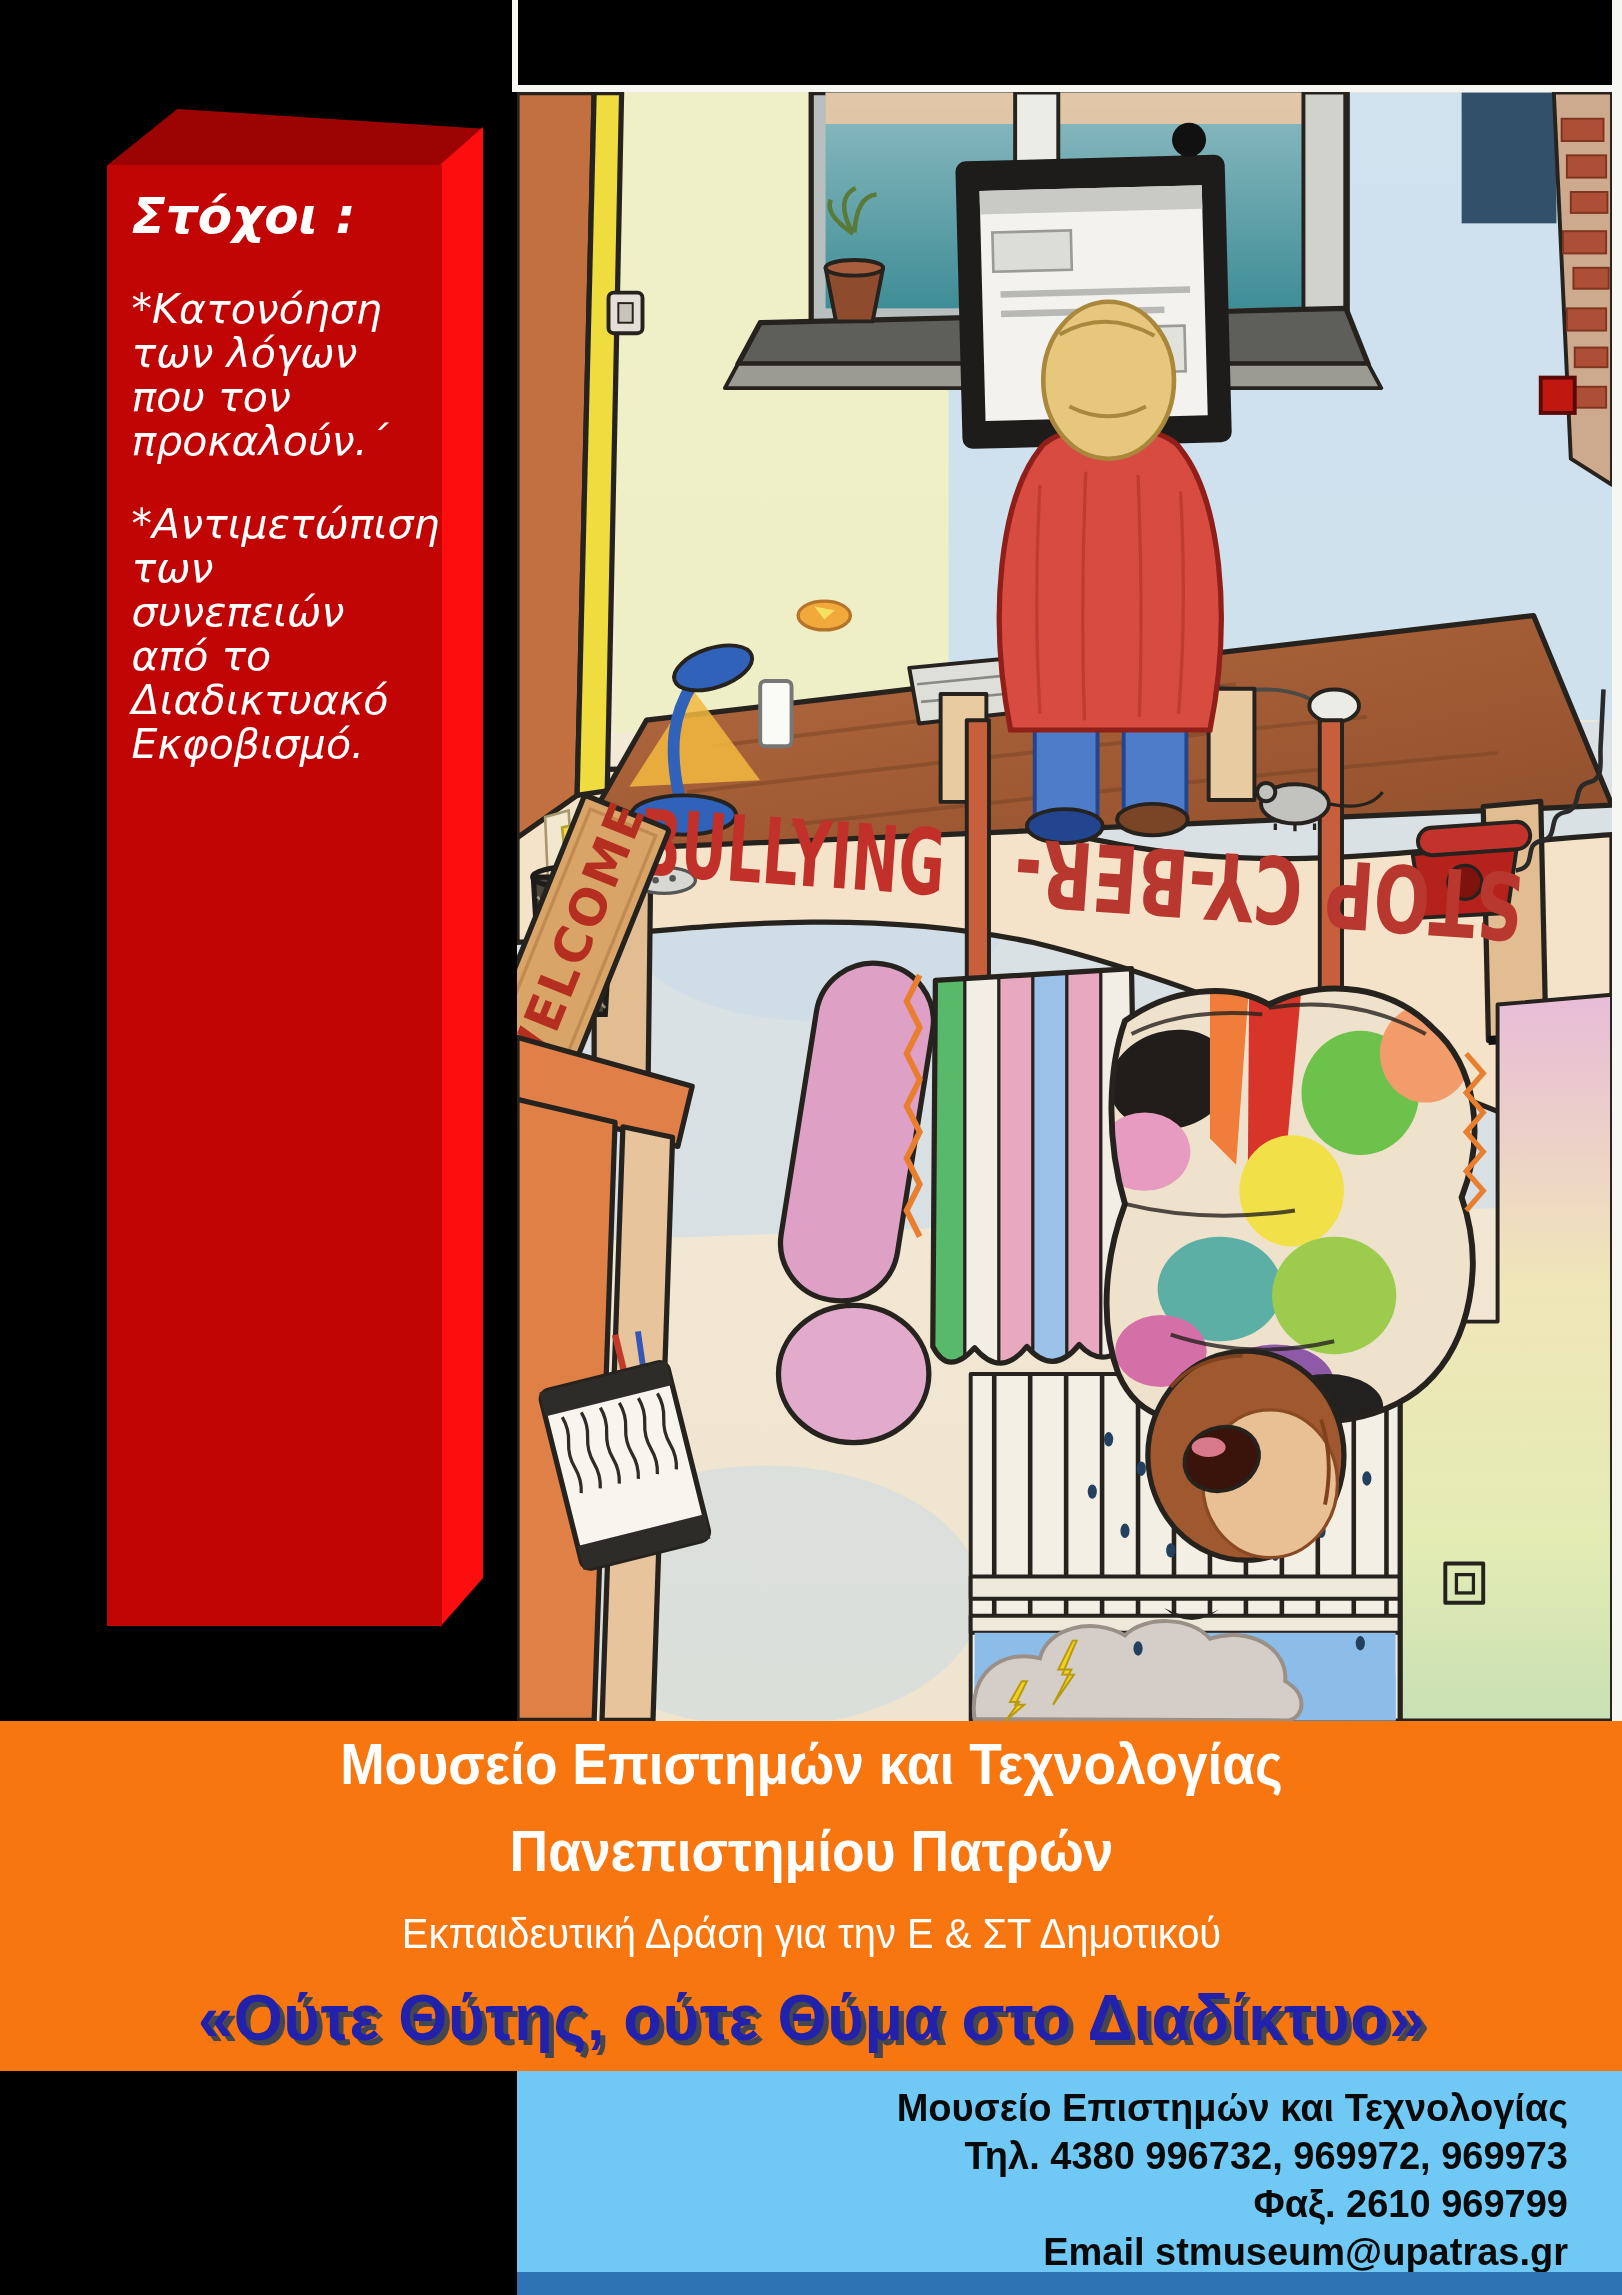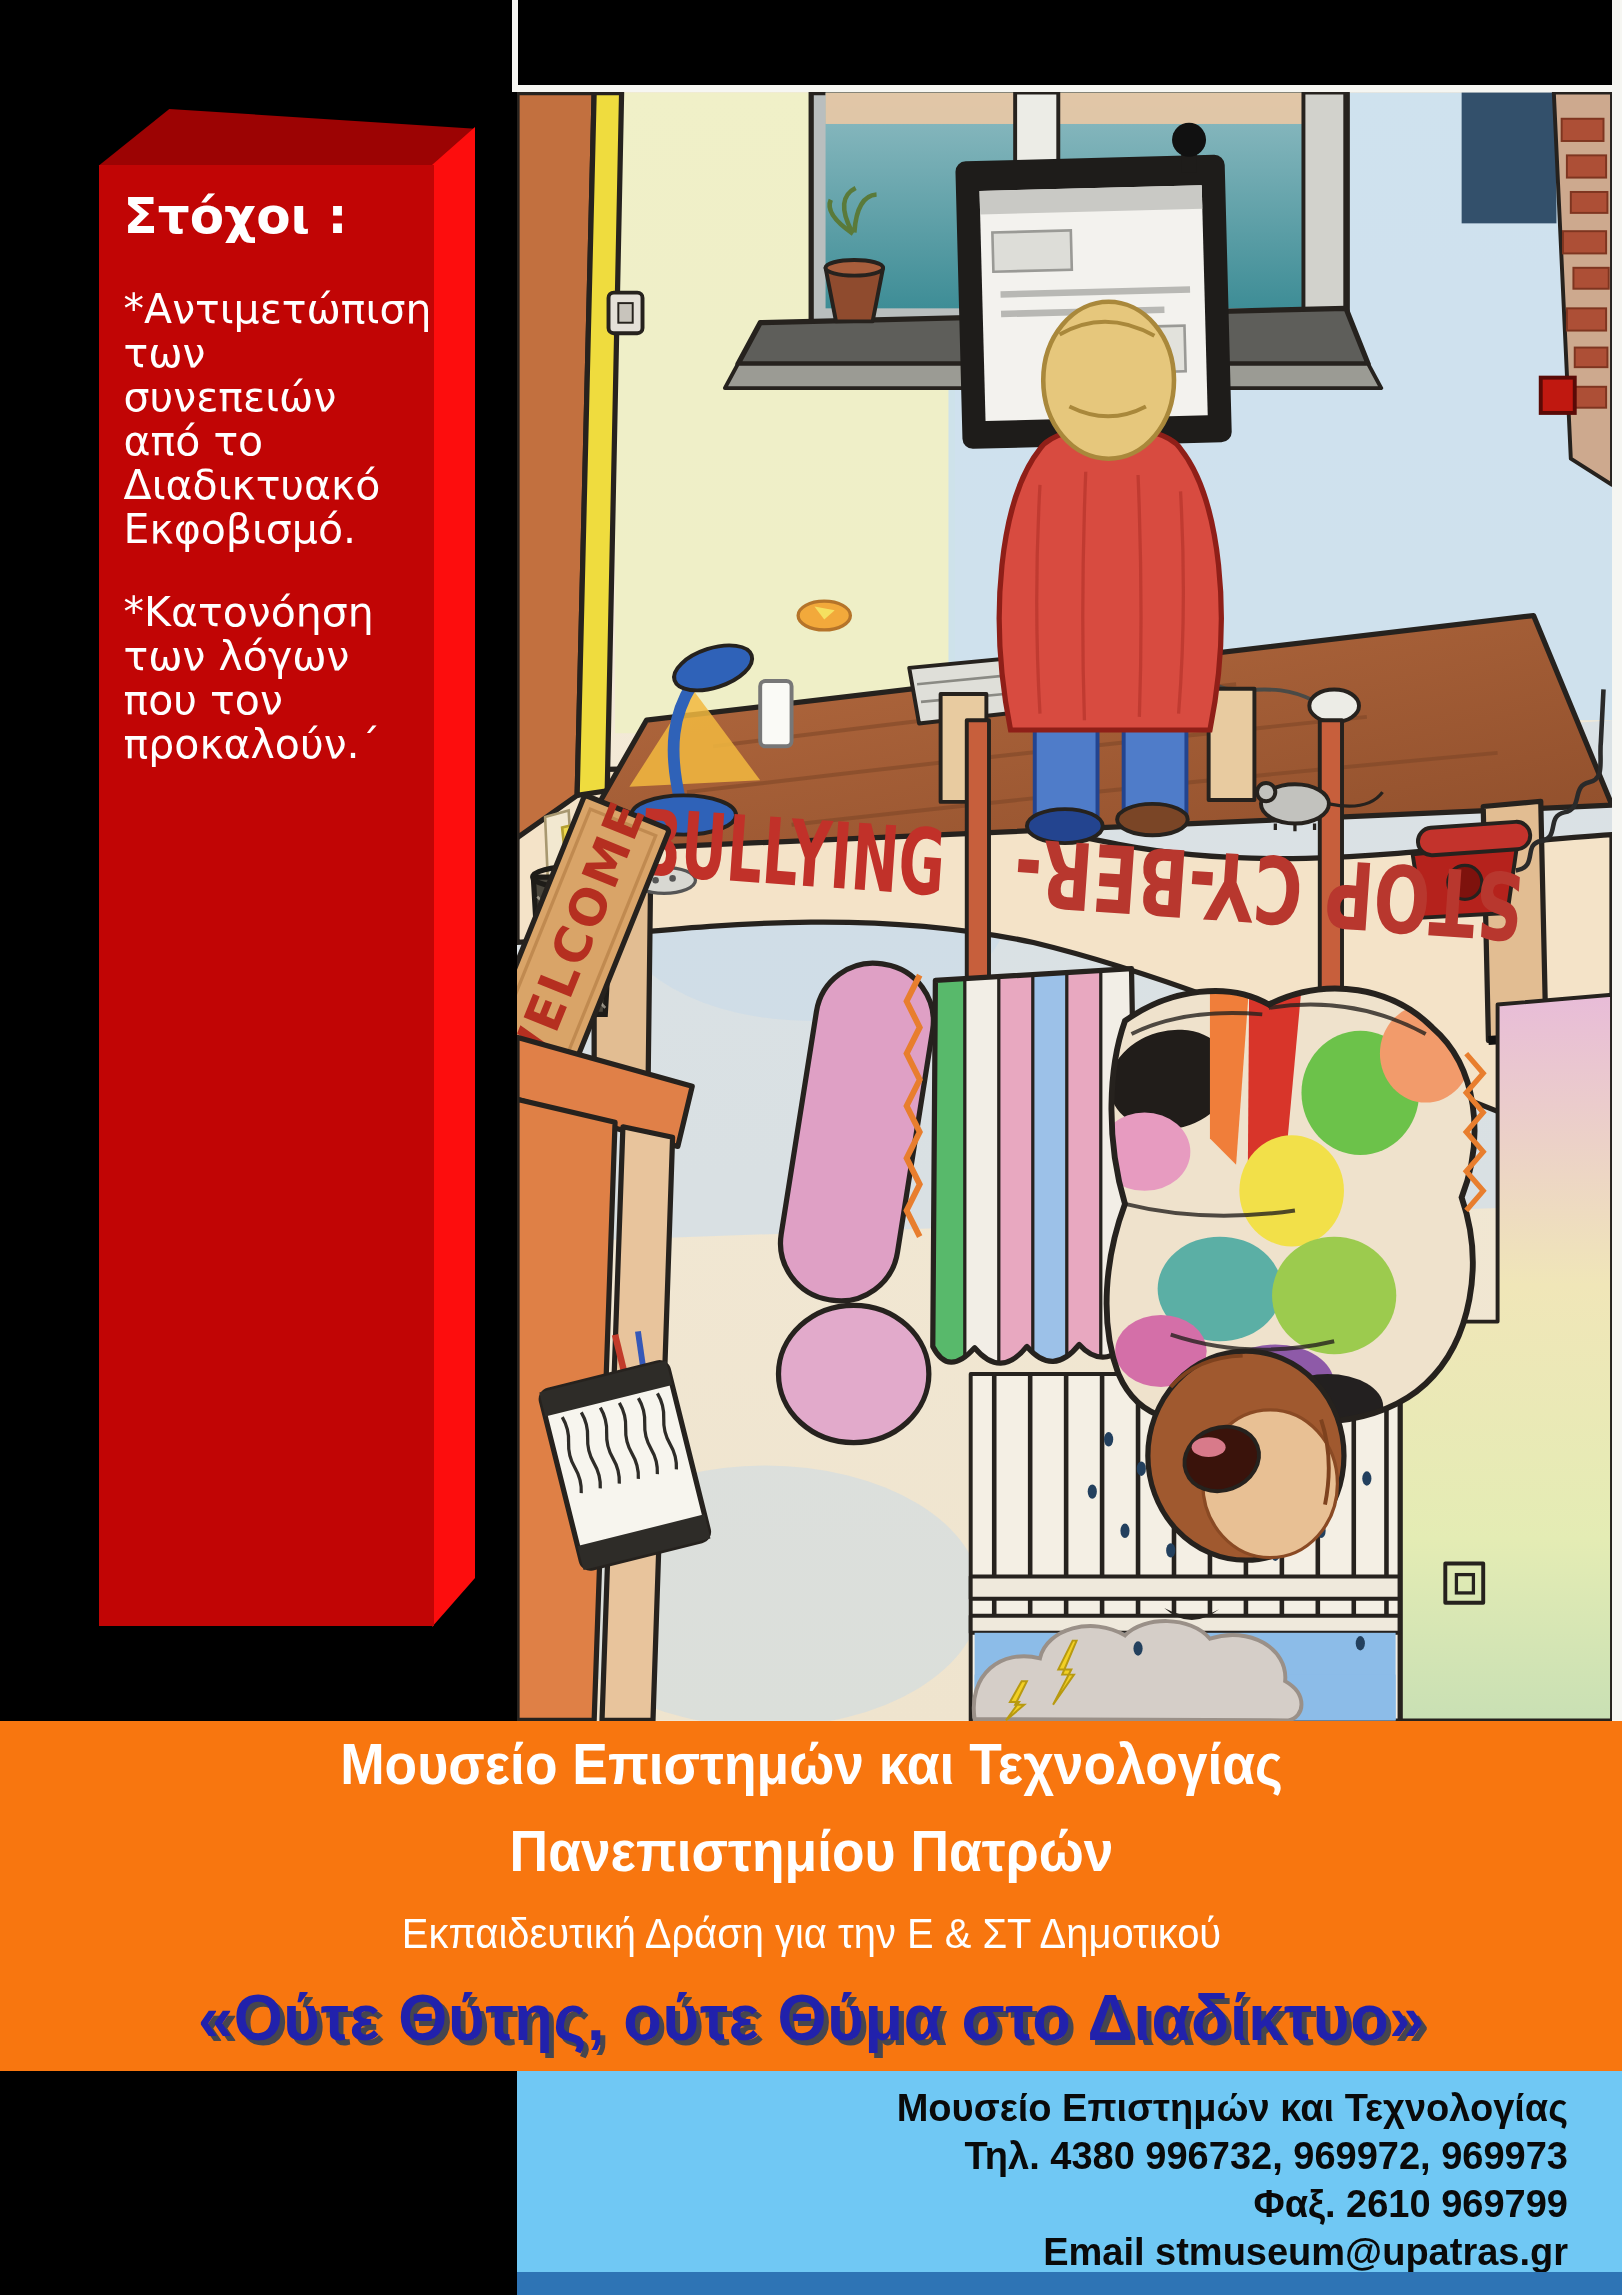--- a/index.html
+++ b/index.html
@@ -1,21 +1,21 @@
 <!DOCTYPE html>
 <html style="font-size:10.5px"><head>
 <meta charset="utf-8">
 <style>
   html,body{margin:0;padding:0;background:#000;}
   body{width:1623px;height:2295px;position:relative;overflow:hidden;
        font-family:"DejaVu Sans",sans-serif;}
   .poster{position:absolute;inset:0;background:#000;}
 
   
-  .box3d{position:absolute;left:79px;top:92px;width:432px;height:1584px;}
+  .box3d{position:absolute;left:87px;top:92px;width:432px;height:1584px;font-style:italic;}
   .box-top{position:absolute;left:18.3px;top:15.7px;width:380px;height:60px;background:#9C0303;
            clip-path:polygon(1.3px 58px,72px 1.3px,378px 21px,335px 58px);}
   .box-side{position:absolute;left:353px;top:35px;width:44px;height:1505px;background:#FD0D0D;
            clip-path:polygon(0px 38px,43px 0px,43px 1451px,0px 1500px);}
   .box-front{position:absolute;left:19.6px;top:73px;width:335px;height:1461px;background:#C10505;
            color:#fff;box-sizing:border-box;padding:22px 15.7px 0 25px;}
   .box-front h2{font-size:50px;font-weight:bold;margin:0 0 42px 0;}
   .box-front p{font-size:41px;line-height:44px;margin:0 0 39px 0;white-space:pre-line;}
 
   
@@ -51,29 +51,29 @@
 </head>
 <body>
 
 <div class="poster">
 
   <div class="box3d">
     <div class="box-top"></div>
     <div class="box-side"></div>
     <div class="box-front">
       <h2>Στόχοι :</h2>
+      <p>*Κατονόηση
+των λόγων
+που τον
+προκαλούν.´</p>
       <p>*Αντιμετώπιση
 των συνεπειών
 από το
 Διαδικτυακό
 Εκφοβισμό.</p>
-      <p>*Κατονόηση
-των λόγων
-που τον
-προκαλούν.´</p>
     </div>
   </div>
 
   <div class="photo">
     <svg viewBox="0 0 1675 2490" xmlns="http://www.w3.org/2000/svg">
       <defs>
         <linearGradient id="sea" x1="0" y1="0" x2="0" y2="1">
           <stop offset="0" stop-color="#8FBCC2"></stop>
             <stop offset="1" stop-color="#3E8D96"></stop>
         </linearGradient>

